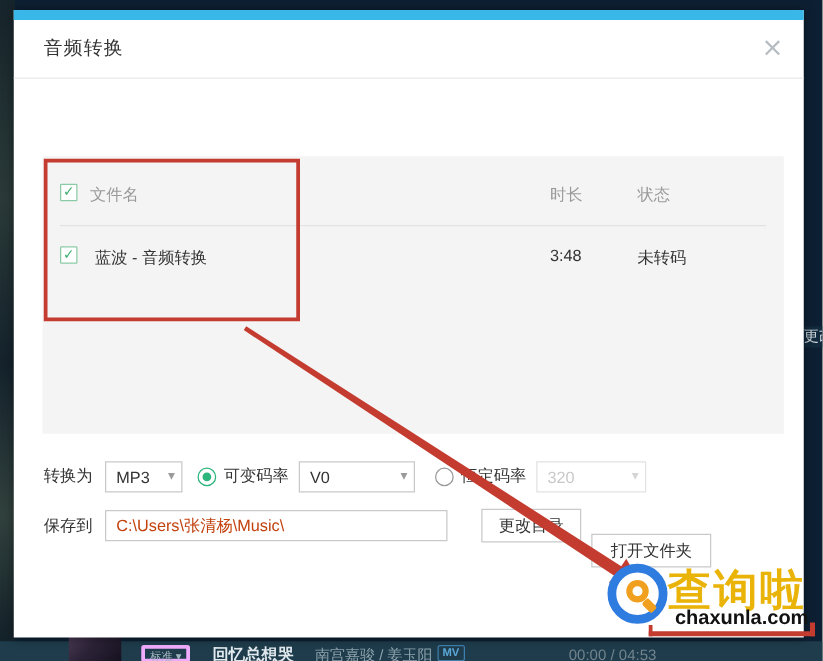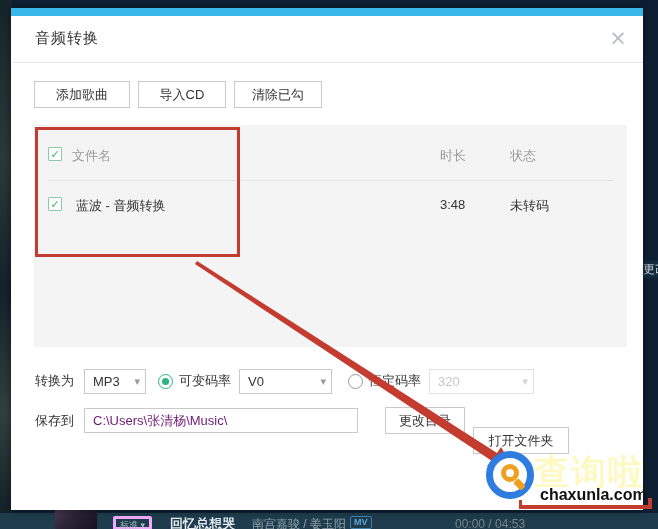--- a/index.html
+++ b/index.html
@@ -92,30 +92,30 @@
   .save-row { position:absolute; left:24px; top:399px; height:27px; display:flex; align-items:center; }
   .field-label { font-size:13px; color:#333; margin-right:10px; white-space:nowrap; }
   .select {
     height:25px; background:#fff; border:1px solid #c9c9c9; position:relative;
     font-size:13px; color:#333; line-height:23px; padding:0 18px 16px 8px; cursor:pointer;
     white-space:nowrap;
   }
   .select .chev { position:absolute; right:5px; top:0; color:#9a9a9a; font-size:11px; }
   .select-format { width:62px; margin-right:12px; }
   .select-vbr { width:93px; margin-right:16px; }
-  .select-cbr { width:105px; border-color:#e2e2e2; color:#c8c8c8; cursor:default; }
+  .select-cbr { width:88px; border-color:#e2e2e2; color:#c8c8c8; cursor:default; }
   .select-cbr .chev { color:#d5d5d5; }
   .radio { width:15px; height:15px; border-radius:50%; margin-right:6px; cursor:pointer; flex:0 0 auto; }
   .radio-on { border:1px solid #2cb57c; position:relative; }
   .radio-on::after { content:""; position:absolute; left:3px; top:3px; width:7px; height:7px; border-radius:50%; background:#2cb57c; }
   .radio-off { border:1px solid #9a9a9a; }
   .radio-label { font-size:13px; color:#333; margin-right:8px; white-space:nowrap; }
   .path-input {
     width:274px; height:25px; border:1px solid #c9c9c9; background:#fff;
-    font-size:13px; color:#701a75; padding:0 8px;
+    font-size:13px; color:#c2410c; padding:0 8px;
     font-family:"Liberation Sans","DejaVu Sans",sans-serif;
   }
   .btn-changedir { width:80px; margin-left:27px; }
   .btn-openfolder { width:96px; margin-left:8px;margin-top:40px; }
 
   
   .anno-rect {
     position:absolute; left:35px; top:127px; width:205px; height:130px;
     border:3px solid #c43b30; pointer-events:none;
   }
@@ -128,21 +128,21 @@
   }
   .wm-lens {
     position:absolute; left:8px; top:6px; width:18px; height:18px;
     border-radius:50%; border:5px solid #f0a01e; background:#fff;
   }
   .wm-handle {
     position:absolute; left:23px; top:21px; width:7px; height:11px;
     background:#f0a01e; transform:rotate(-45deg); border-radius:2px;
   }
   .wm-brand {
-    position:absolute; left:534px; top:449px; font-size:35px; color:#fef9c3;
+    position:absolute; left:534px; top:449px; font-size:35px; color:#eab308;
     font-family:Liberation Sans, sans-serif; font-weight:bold;
     letter-spacing:2px; white-space:nowrap;
   }
   .wm-domain {
     position:absolute; left:540px; top:486px; font-size:16px; color:#111;
     font-weight:bold; white-space:nowrap;text-align:right;
   }
 </style>
 </head>
 <body>
@@ -159,25 +159,20 @@
   <div class="song-artist">南宫嘉骏 / 姜玉阳</div>
   <div class="mv-badge">MV</div>
   <div class="time-display">00:00 / 04:53</div>
 
   <div class="dialog">
     <div class="dialog-topbar"></div>
     <div class="dialog-title">音频转换</div>
     <div class="dialog-close">×</div>
     <div class="dialog-sep"></div>
 
-    <div class="toolbar">
-      <button class="btn btn-add">添加歌曲</button>
-      <button class="btn btn-cd">导入CD</button>
-      <button class="btn btn-clear">清除已勾</button>
-    </div>
 
     <div class="list-panel">
       <div class="list-header">
         <span class="checkbox">✓</span>
         <span class="cell-name">文件名</span>
         <span class="cell-duration">时长</span>
         <span class="cell-status">状态</span>
       </div>
       <div class="list-divider"></div>
       <div class="list-row">

